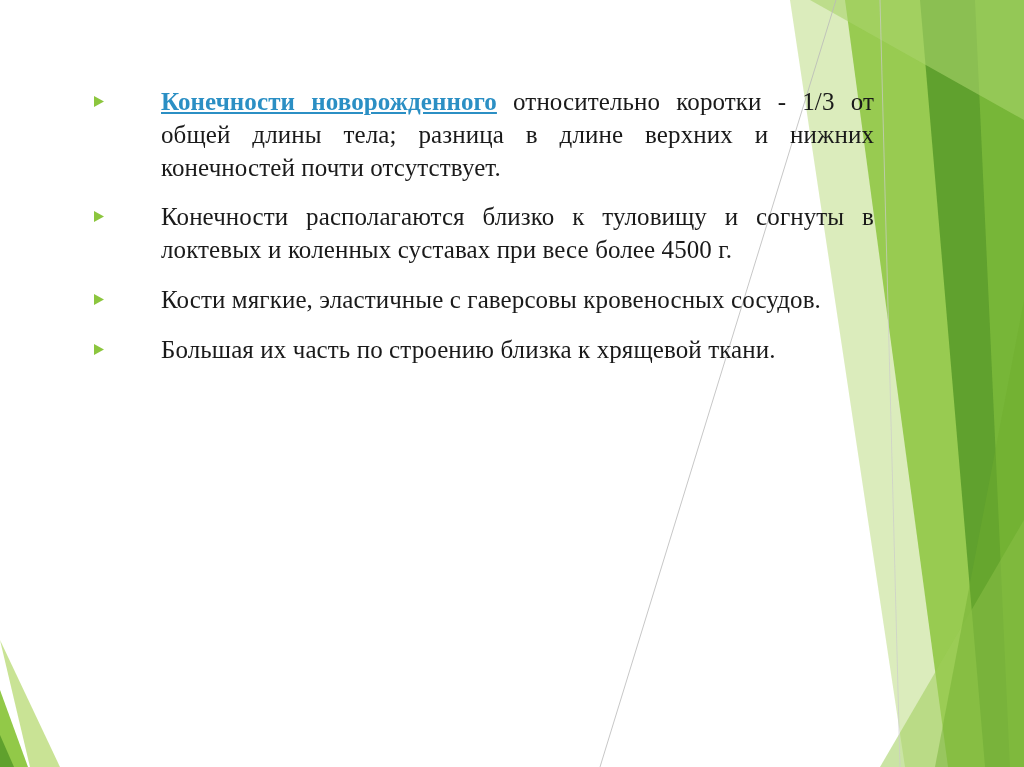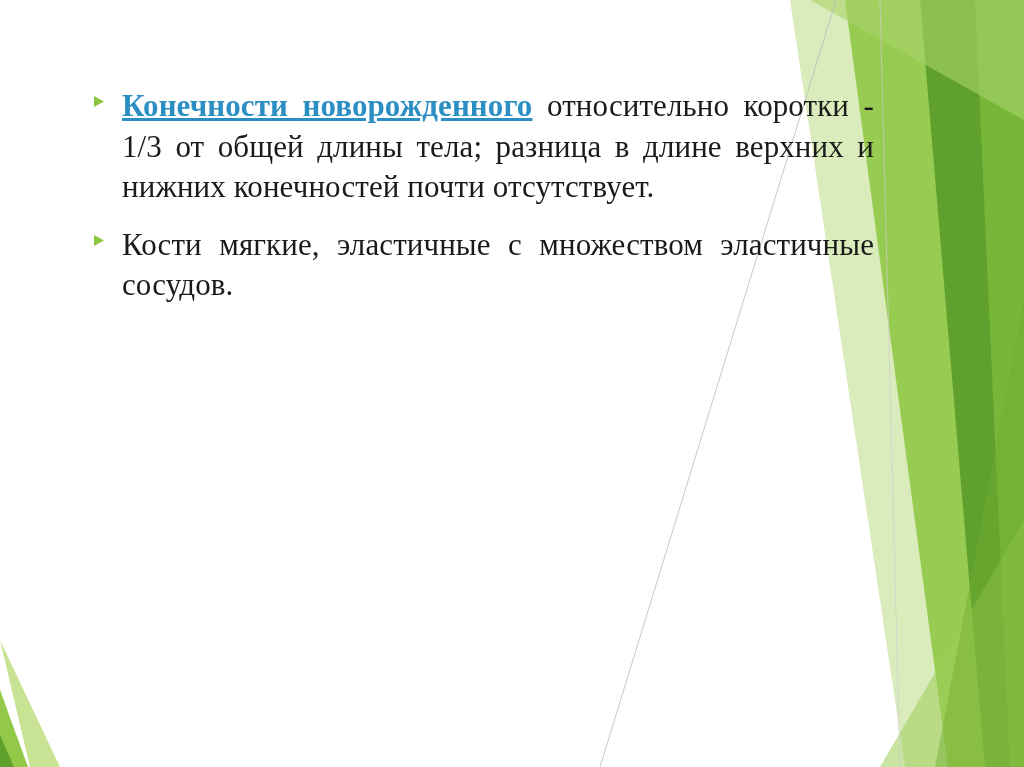--- a/index.html
+++ b/index.html
@@ -46,26 +46,27 @@
     color: #8cc63e;
     font-size: 15px;
     line-height: 1;
   }
   .bullet-marker svg {
     display: block;
     margin-left: 8px;
   }
   .bullet-text {
     flex: 1 1 auto;
-    font-size: 31px;
+    font-size: 25px;
     line-height: 1.31;
     color: #1a1a1a;
     text-align: justify;
     text-justify: inter-word;
     letter-spacing: 0.1px;
+    margin-left: 39px;
   }
   .bullet-text .lead {
     color: #2b8fc4;
     text-decoration: underline;
     font-weight: bold;
   }
   .b-colon {
     color: #1a1a1a;
     font-weight: bold;
   }
@@ -100,27 +101,43 @@
 
     <div class="bullet-row">
       <span class="bullet-marker">
         <svg width="13" height="13" viewBox="0 0 13 13">
             <polygon points="2,1 12,6.5 2,12" fill="#8cc63e"></polygon>
           </svg>
       </span>
       <div class="bullet-text"><span class="lead">Конечности новорожденного</span><span> относительно коротки - 1/3 от общей длины тела; разница в длине верхних и нижних конечностей почти отсутствует.</span></div>
     </div>
 
+    <div class="bullet-row">
+      <span class="bullet-marker">
+        <svg width="13" height="13" viewBox="0 0 13 13">
+            <polygon points="2,1 12,6.5 2,12" fill="#8cc63e"></polygon>
+          </svg>
+      </span>
+      <div class="bullet-text"><span>Конечности располагаются близко к туловищу и согнуты в локтевых и коленных суставах при весе более 4500 г.</span></div>
+    </div>
 
 
     <div class="bullet-row">
       <span class="bullet-marker">
         <svg width="13" height="13" viewBox="0 0 13 13">
             <polygon points="2,1 12,6.5 2,12" fill="#8cc63e"></polygon>
           </svg>
       </span>
-      <div class="bullet-text"><span> Кости мягкие, эластичные с множеством эластичные сосудов.</span></div>
+      <div class="bullet-text"><span> Кости мягкие, эластичные с гаверсовы кровеносных сосудов.</span></div>
     </div>
 
+    <div class="bullet-row">
+      <span class="bullet-marker">
+        <svg width="13" height="13" viewBox="0 0 13 13">
+            <polygon points="2,1 12,6.5 2,12" fill="#8cc63e"></polygon>
+          </svg>
+      </span>
+      <div class="bullet-text no-just"><span> Большая их часть по строению близка к хрящевой ткани.</span></div>
+    </div>
 
 
   </div>
 </div>
 
 </body></html>

